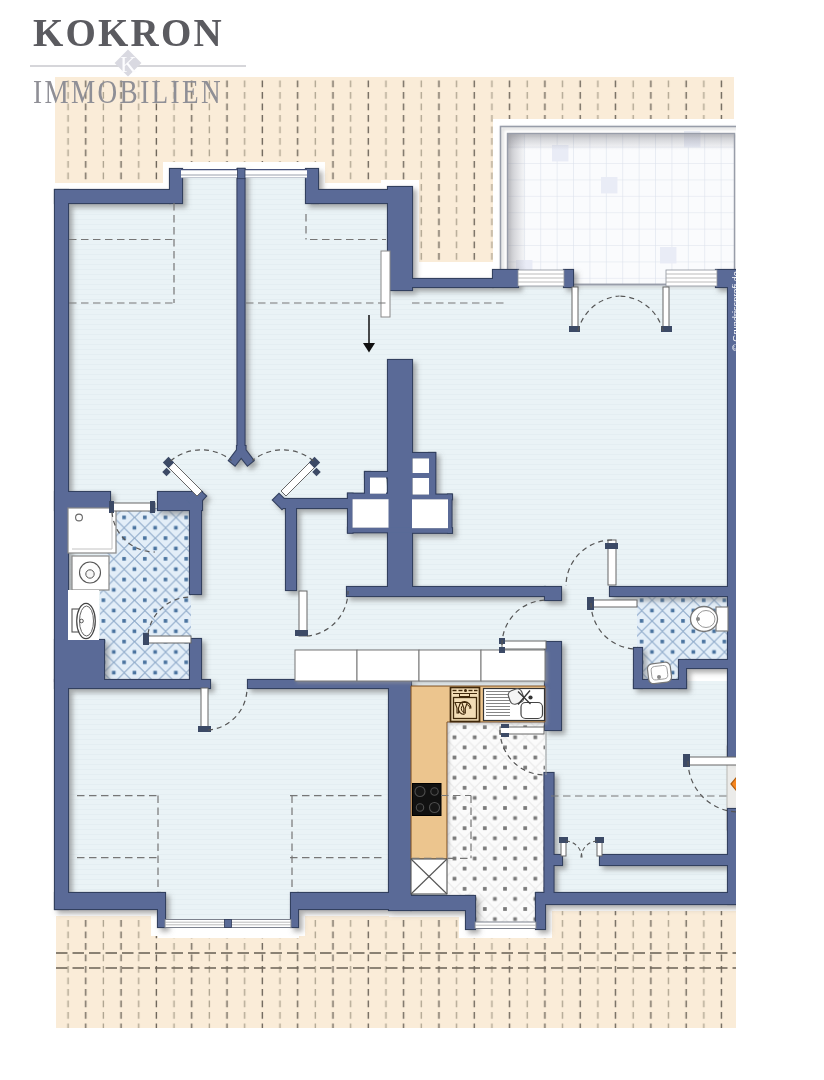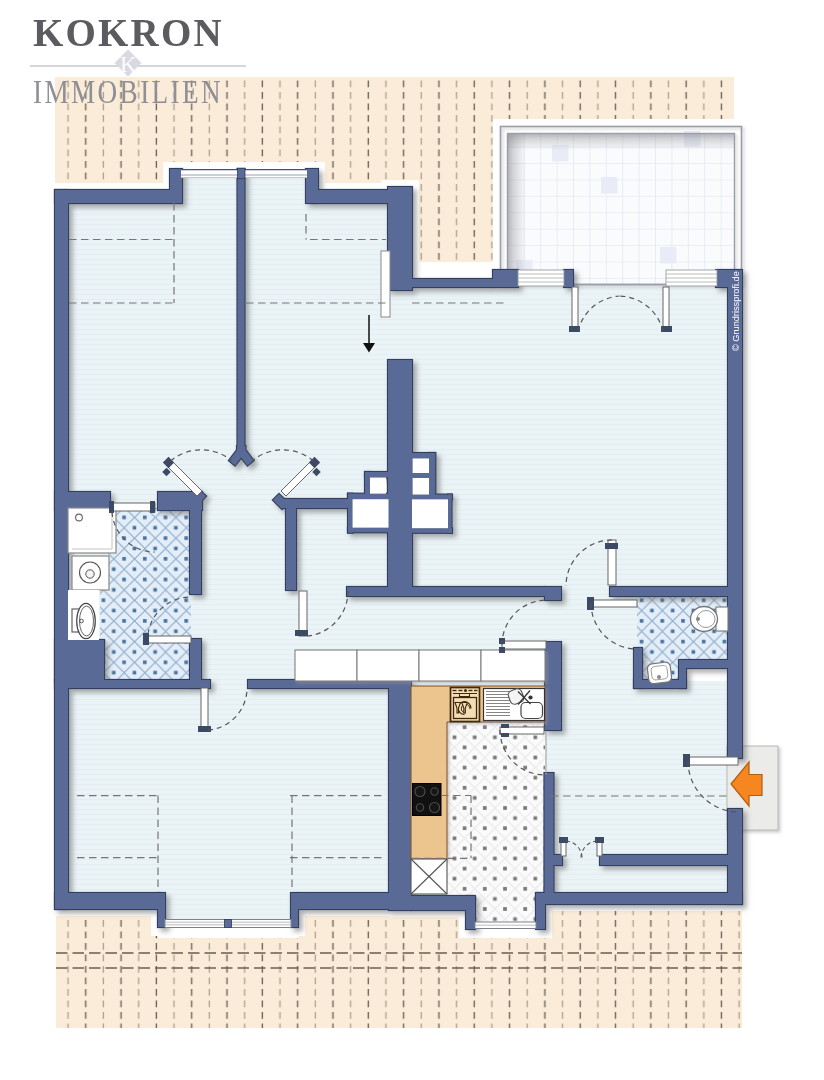--- a/index.html
+++ b/index.html
@@ -1,16 +1,16 @@
 <!DOCTYPE html>
 <html><head>
 <meta charset="utf-8">
 <style>
   html,body{margin:0;padding:0;background:#ffffff;}
-  #page{position:relative;width:824px;height:1080px;background:#ffffff;overflow:hidden;
+  #page{position:relative;width:736px;height:1080px;background:#ffffff;overflow:hidden;
         font-family:"Liberation Sans", sans-serif;}
   svg{display:block}
 </style>
 </head>
 <body>
 <div id="page">
 <svg width="824" height="1080" viewBox="0 0 824 1080" xmlns="http://www.w3.org/2000/svg" xmlns:xlink="http://www.w3.org/1999/xlink">
 <defs>
 
   <pattern id="patFloor" width="8" height="5" patternUnits="userSpaceOnUse">

